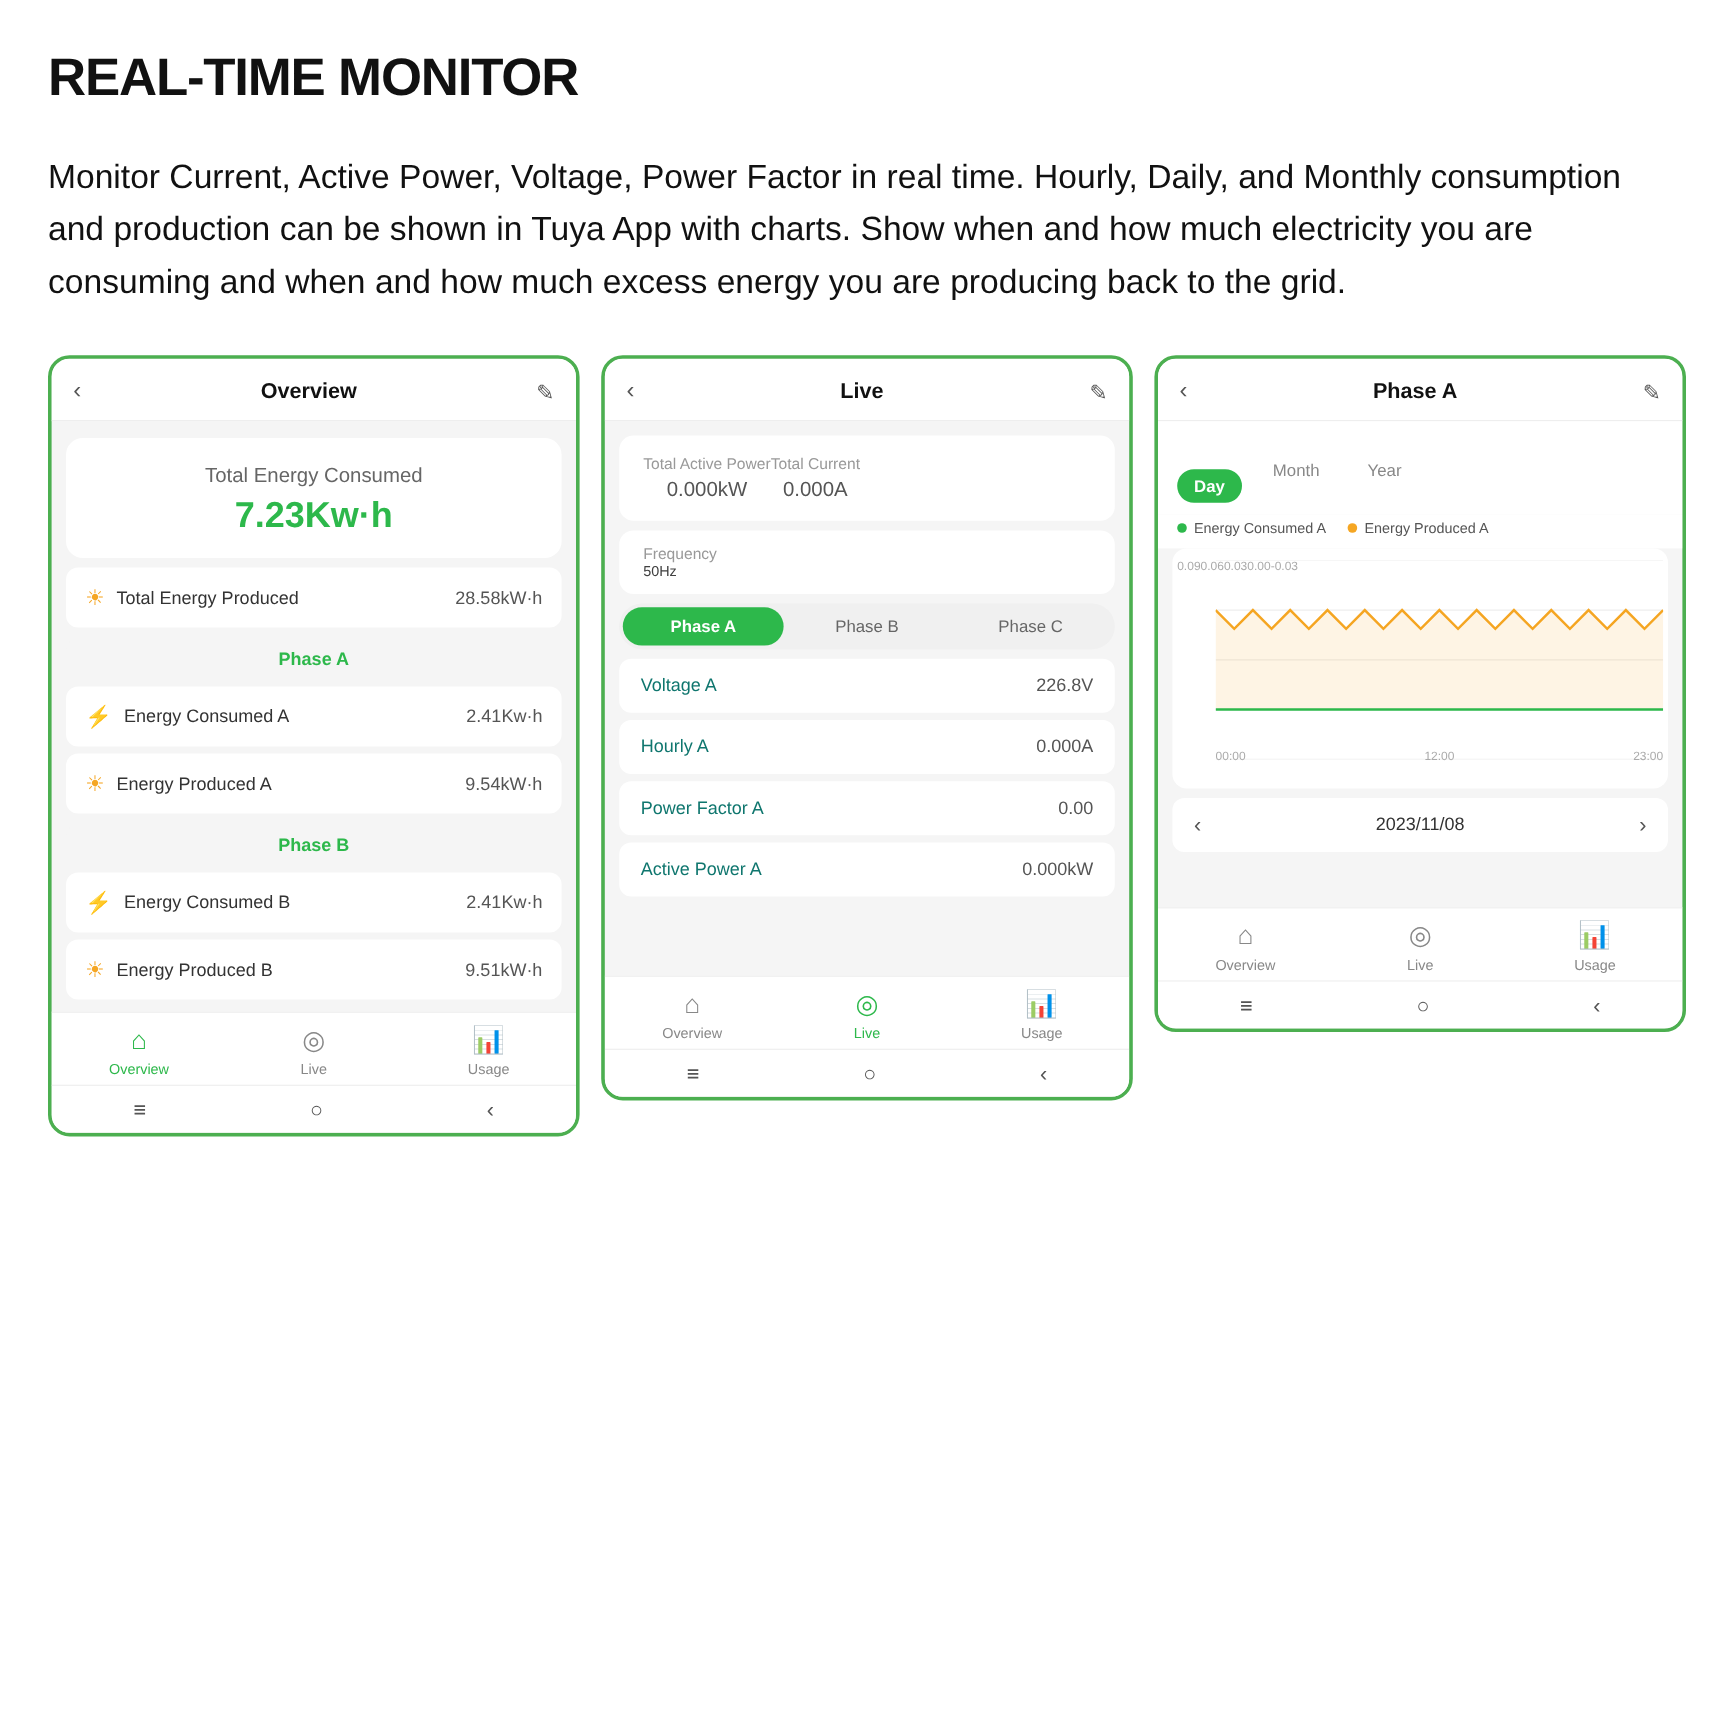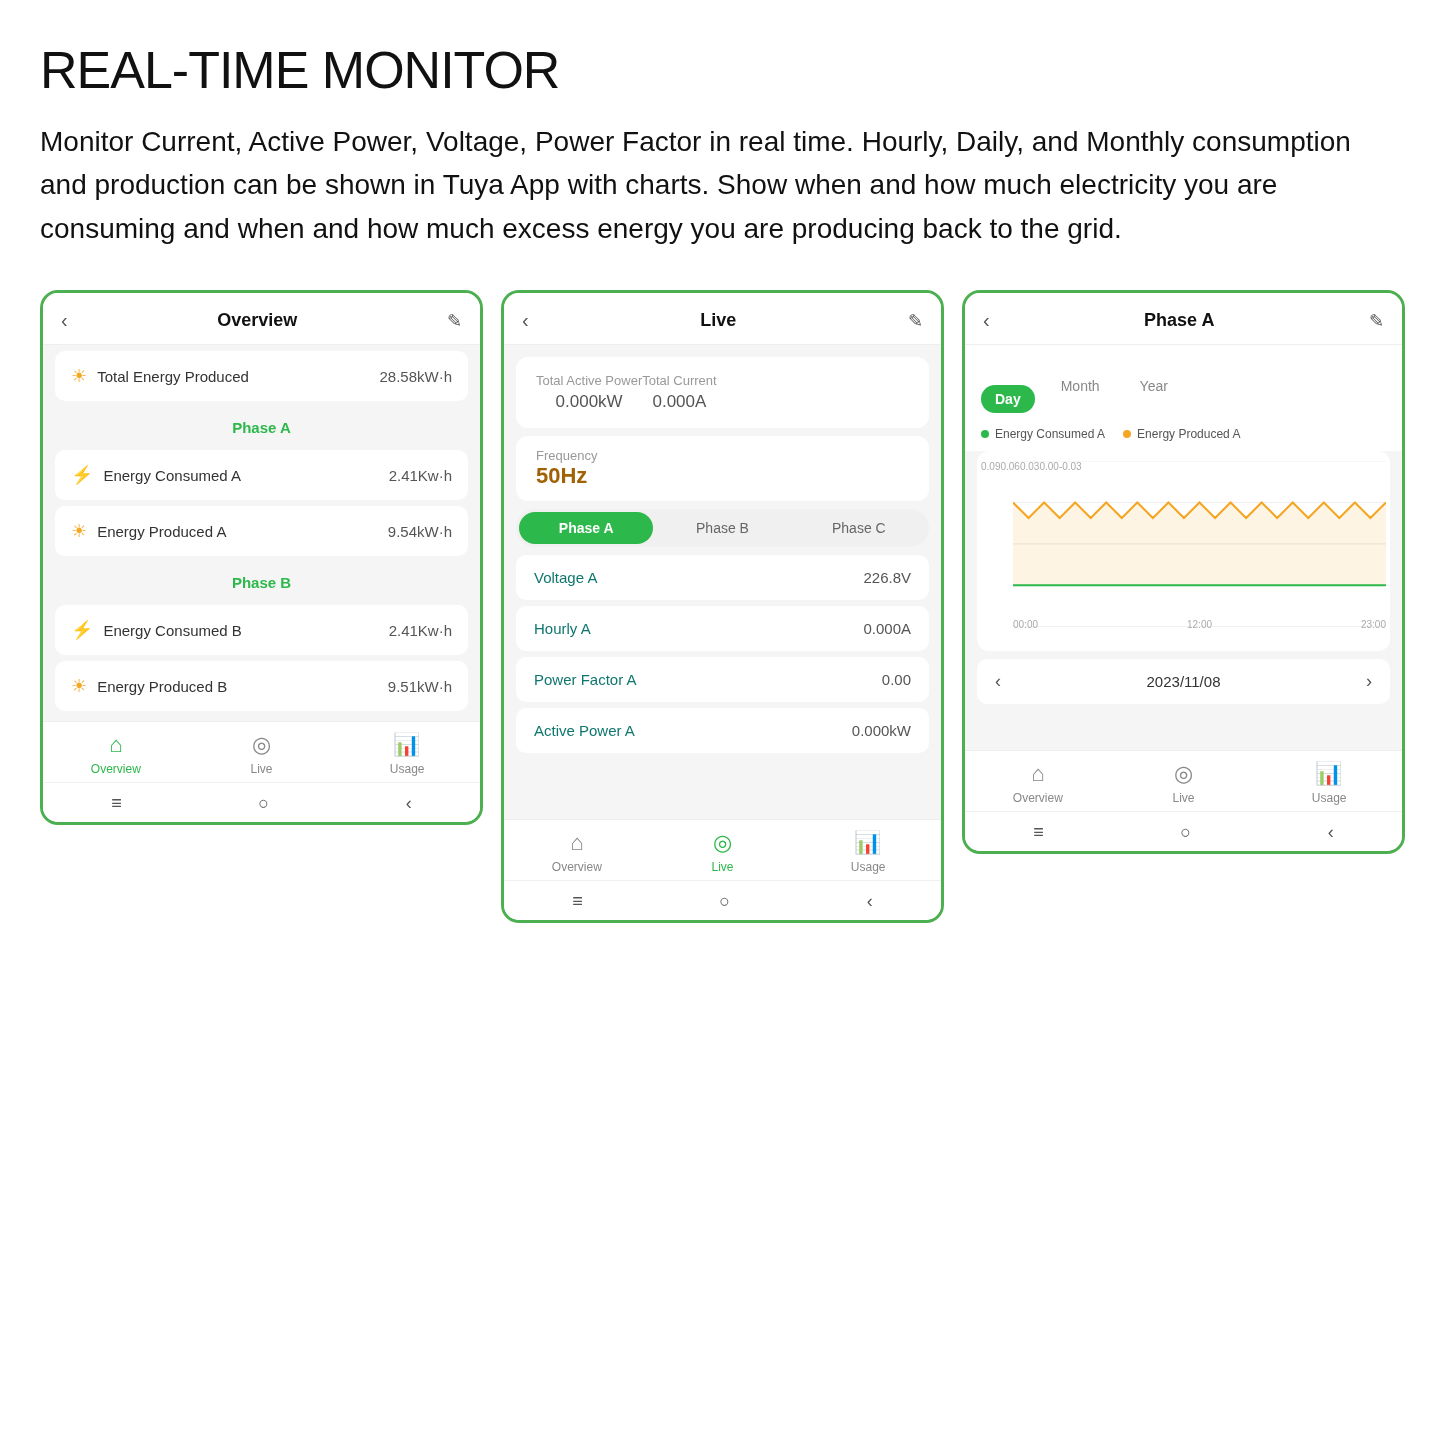--- a/index.html
+++ b/index.html
@@ -5,24 +5,24 @@
     * { margin: 0; padding: 0; box-sizing: border-box; }
     body {
       width: 1445px;
       min-height: 1445px;
       background: #fff;
       font-family: -apple-system, BlinkMacSystemFont, 'Segoe UI', sans-serif;
       padding: 40px 40px 40px 40px;
     }
 
     .page-title {
-      font-size: 52px;
-      font-weight: 400;
+      font-size: 44px;
+      font-weight: 700;
       color: #111;
-      margin-bottom: 20px;
+      margin-bottom: 36px;
       letter-spacing: -1px;
     }
 
     .page-description {
       font-size: 28px;
       color: #111;
       line-height: 1.55;
       margin-bottom: 40px;
       max-width: 1360px;
     }
@@ -161,21 +161,21 @@
     .live-stat-value { font-size: 17px; color: #555; font-weight: 500; }
 
     .live-freq {
       background: #fff;
       margin: 0 12px 8px;
       border-radius: 12px;
       padding: 12px 20px;
       text-align: left;
     }
     .live-freq-label { font-size: 13px; color: #999; }
-    .live-freq-value { font-size: 22px; color: #a16207; font-weight: 700; }
+    .live-freq-value { font-size: 12px; color: #404040; font-weight: 400; }
 
     .phase-tabs {
       display: flex;
       margin: 8px 12px;
       background: #f0f0f0;
       border-radius: 25px;
       padding: 3px;
       gap: 2px;
     }
     .phase-tab {
@@ -316,20 +316,24 @@
 <div class="screens-container">
 
   <div class="phone-screen">
 
     <div class="top-bar">
       <span class="back-arrow">‹</span>
       <span class="top-bar-title">Overview</span>
       <span class="top-bar-icon">✎</span>
     </div>
 
+    <div class="overview-hero">
+      <div class="hero-label">Total Energy Consumed</div>
+      <div class="hero-value">7.23Kw·h</div>
+    </div>
 
     <div class="section-row">
       <div class="section-row-left">
         <span class="row-icon-sun">☀</span>
         <span>Total Energy Produced</span>
       </div>
       <span class="section-row-value">28.58kW·h</span>
     </div>
 
     <div class="phase-header">Phase A</div>

